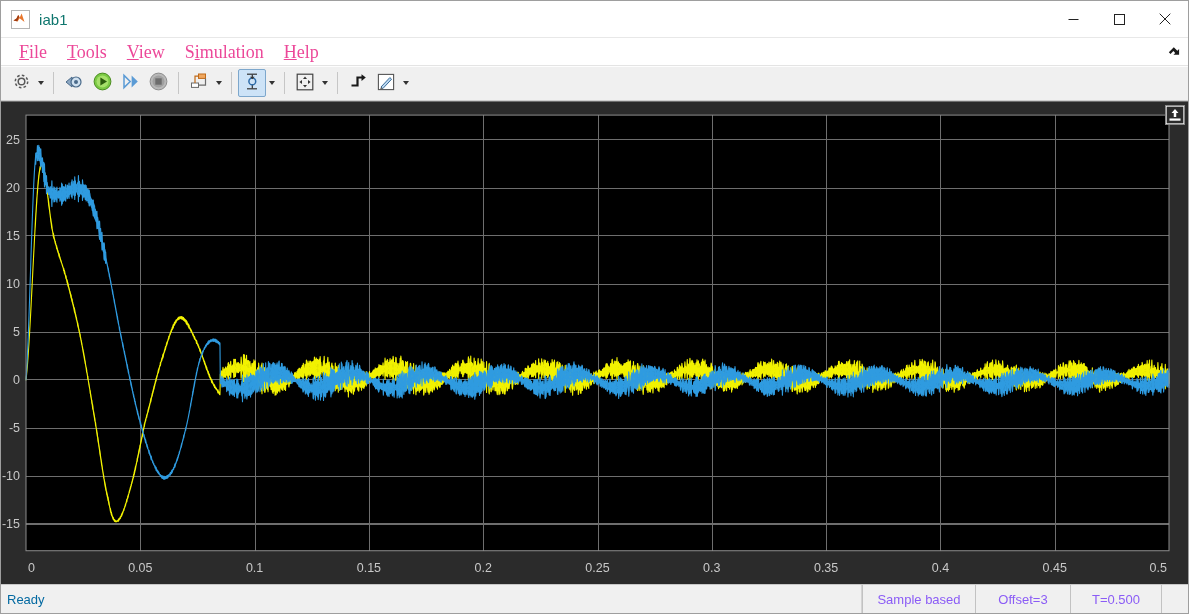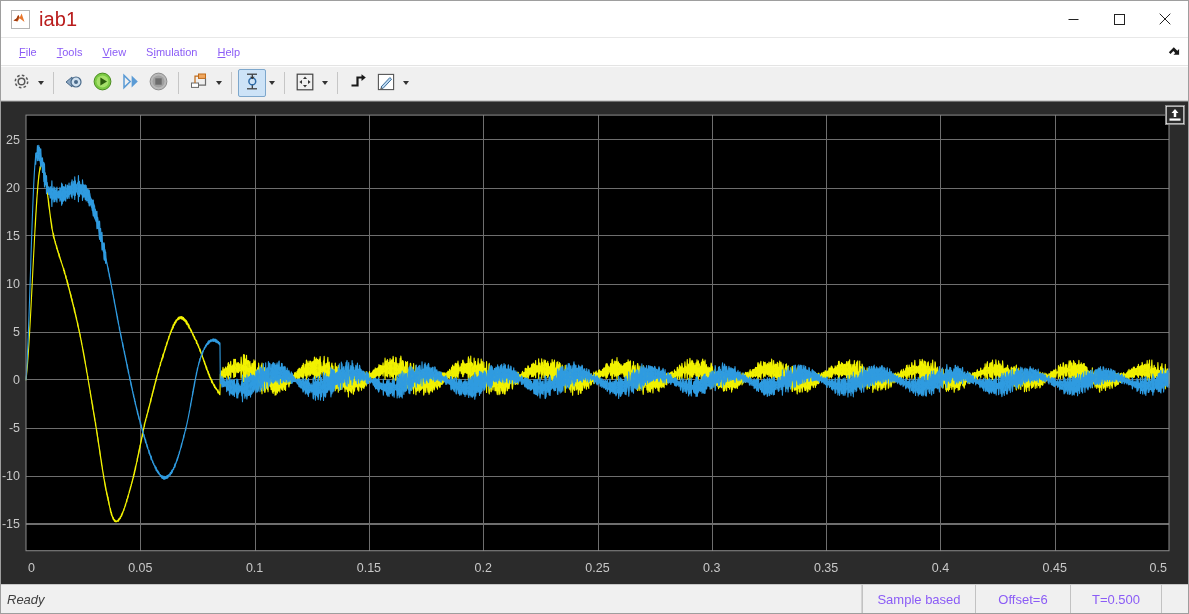--- a/index.html
+++ b/index.html
@@ -25,40 +25,41 @@
     border-bottom:1px solid #e8e8e8;
     position:relative;
   }
   .title-left{display:flex;align-items:center;padding-left:10px;gap:9px;}
   .app-icon{
     width:17px;height:17px;position:relative;
     background:#ffffff;border:1px solid #b5b5b5;
     display:block;
   }
   .app-icon svg{display:block;}
-  .title-text{font-size:20px;color:#b91c1c;letter-spacing:.1px;}
+  .title-text{font-size:15px;color:#0f766e;letter-spacing:.1px;}
   .win-buttons{position:absolute;right:0;top:0;height:36px;display:flex;}
   .win-btn{
     width:46px;height:36px;display:flex;align-items:center;justify-content:center;
     cursor:default;
   }
   .win-btn svg{display:block;}
 
   
   .menubar{
     height:27px;flex:0 0 27px;
     background:#ffffff;
     display:flex;align-items:center;
     padding-left:8px;
     border-bottom:1px solid #e4e4e4;
     position:relative;
   }
   .menu-item{
-    padding:4px 10px;font-size:11px;color:#8b5cf6;cursor:default;
+    padding:4px 10px;font-size:18px;color:#ec4899;cursor:default;
     line-height:16px;
+    font-family:Liberation Serif, serif;
   }
   .menu-item u{text-decoration:underline;}
   .menu-overflow{
     position:absolute;right:6px;top:50%;transform:translateY(-50%);
     width:16px;height:16px;display:flex;align-items:center;justify-content:center;
   }
 
   
   .toolbar{
     height:34px;flex:0 0 34px;
@@ -107,22 +108,21 @@
     height:28px;flex:0 0 28px;
     background:#f0f0f0;
     display:flex;align-items:stretch;
     border-top:1px solid #c8c8c8;
     font-size:13px;
   }
   .status-ready{
     flex:1 1 auto;display:flex;align-items:center;
     padding-left:6px;
     border:1px solid #d4d4d4;border-left:none;border-top:none;border-bottom:none;
-    color:#404040;
-    font-style:italic;
+    color:#0369a1;
   }
   .status-cell{
     display:flex;align-items:center;justify-content:center;
     padding:0 10px;
     border-left:1px solid #c2c2c2;
     color:#8b5cf6;white-space:nowrap;
   }
   .status-cell.w1{min-width:92px;}
   .status-cell.w2{min-width:74px;}
   .status-cell.w3{min-width:70px;}
@@ -380,18 +380,18 @@
         <rect x="0.5" y="0.5" width="12" height="12" fill="#2b2b2b"></rect>
         <path d="M6.5 2.2 L9 5 L7.4 5 L7.4 8 L5.6 8 L5.6 5 L4 5 Z" fill="#ffffff"></path>
         <rect x="2.5" y="9" width="8" height="1.6" fill="#ffffff"></rect>
       </svg>
     </div>
   </div>
 
   <div class="statusbar">
     <div class="status-ready">Ready</div>
     <div class="status-cell w1">Sample based</div>
-    <div class="status-cell w2">Offset=6</div>
+    <div class="status-cell w2">Offset=3</div>
     <div class="status-cell w3">T=0.500</div>
     <div class="status-spacer"></div>
   </div>
 
 </div>
 
 </body></html>

